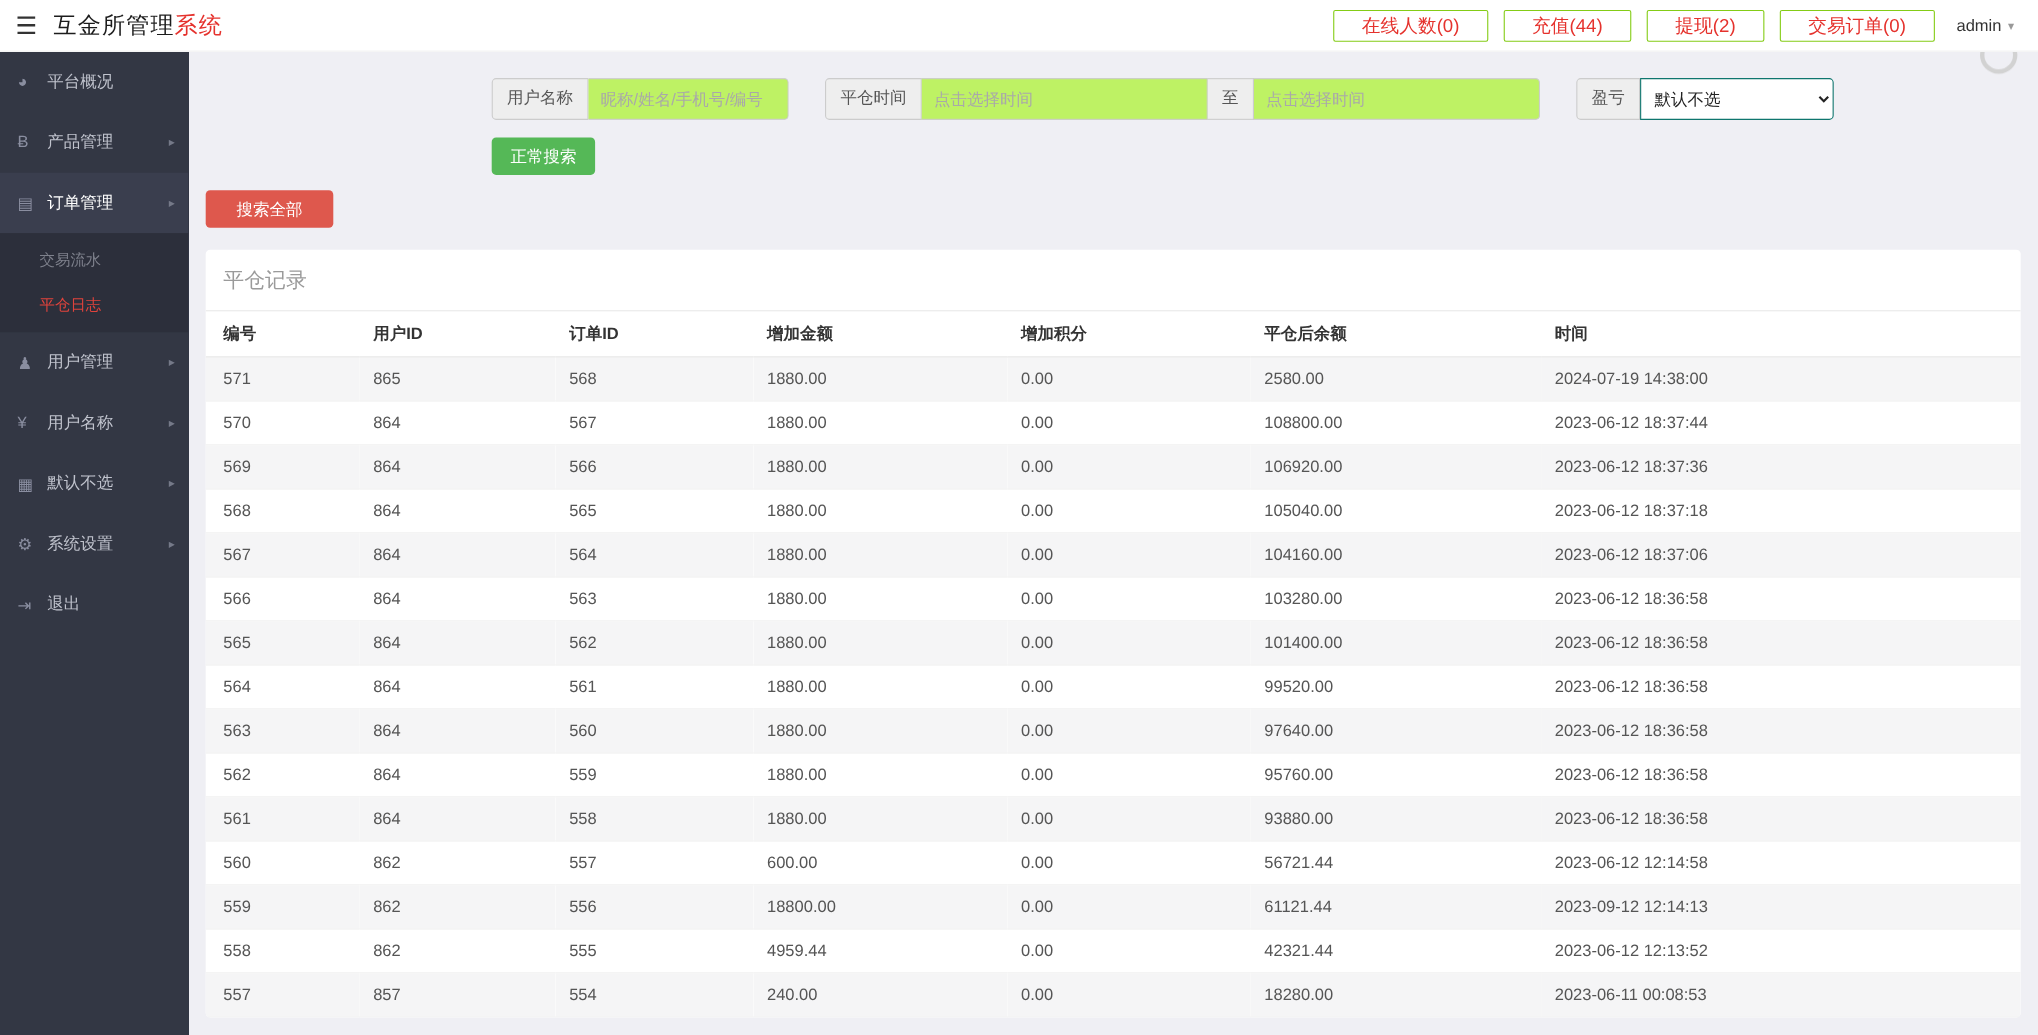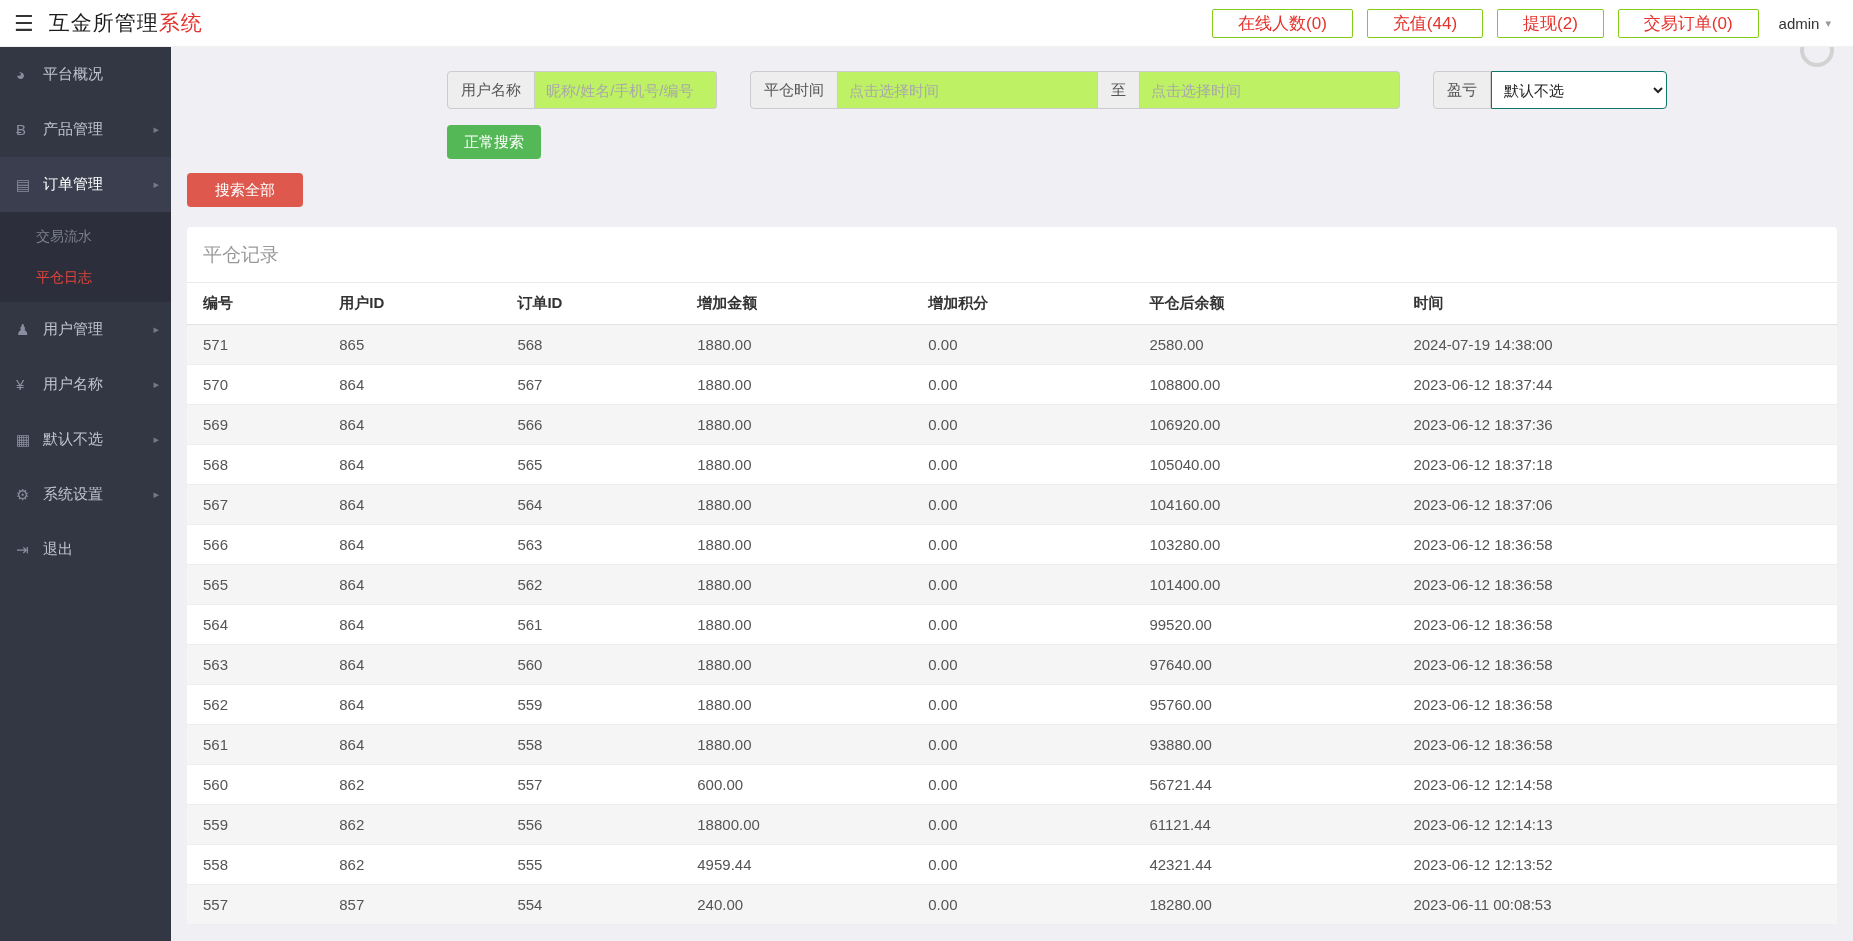--- a/index.html
+++ b/index.html
@@ -313,21 +313,21 @@
             <td>2023-06-12 12:14:58</td>
           </tr>
 
           <tr>
             <td>559</td>
             <td>862</td>
             <td>556</td>
             <td>18800.00</td>
             <td>0.00</td>
             <td>61121.44</td>
-            <td>2023-06-12 12:14:13</td>
+            <td>2023-09-12 12:14:13</td>
           </tr>
 
           <tr>
             <td>558</td>
             <td>862</td>
             <td>555</td>
             <td>4959.44</td>
             <td>0.00</td>
             <td>42321.44</td>
             <td>2023-06-12 12:13:52</td>

